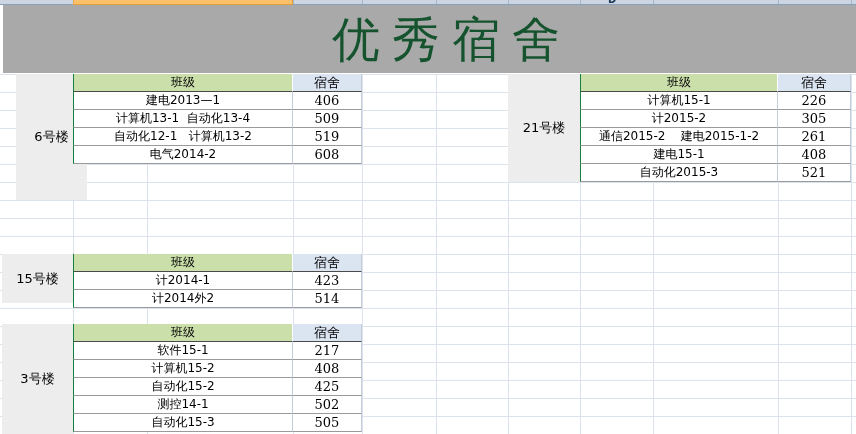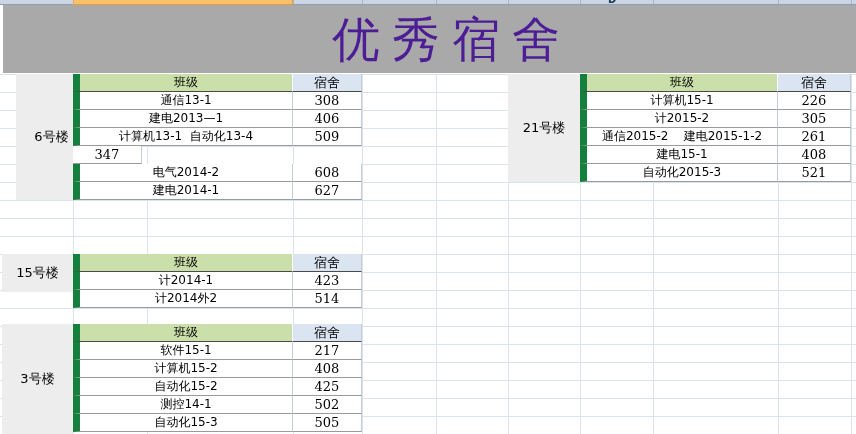--- a/index.html
+++ b/index.html
@@ -16,39 +16,39 @@
   .sel{position:absolute;left:73px;top:0;width:220px;height:5px;background:#fbc06a;
        border-left:1px solid #e39f3e;border-right:1px solid #e39f3e;box-sizing:border-box;
        box-shadow:inset 0 -1px 0 #e39f3e;}
   .sel-div{position:absolute;left:73px;top:0;width:1px;height:5px;background:#eaa94f;}
   .letter-clip{position:absolute;left:607px;top:0;width:12px;height:5px;overflow:hidden;}
   .letter-clip span{position:absolute;top:-6px;left:1px;font:bold 10px "DejaVu Sans",sans-serif;color:#1f3a57;}
   
   .banner{position:absolute;left:3px;top:5px;width:853px;height:68px;background:#a9a9a9;
           display:flex;align-items:center;justify-content:center;}
   .banner span{font-family:"DejaVu Serif",serif;font-size:48px;letter-spacing:12px;
-               color:#4c1d95;margin-left:45px;line-height:1;}
+               color:#14532d;margin-left:45px;line-height:1;}
   
   .label{position:absolute;background:#ededed;display:flex;align-items:center;justify-content:center;
          font-size:13px;}
   .l6 {left:16px;top:74px;width:71px;height:126px;}
   .l21{left:508px;top:74px;width:72px;height:108px;}
-  .l15{left:2px;top:254px;width:71px;height:38px;}
+  .l15{left:2px;top:254px;width:71px;height:49px;}
   .l3 {left:2px;top:324px;width:71px;height:110px;}
   
   .table{position:absolute;}
   .t6 {left:73px;top:74px;}
   .t21{left:580px;top:74px;}
   .t15{left:73px;top:254px;}
   .t3 {left:73px;top:324px;}
   .row{display:flex;height:18px;}
   .cell{box-sizing:border-box;height:18px;line-height:17px;text-align:center;font-size:12px;
         background:#fff;border-bottom:1px solid #9a9a9a;border-right:1px solid #c3cdd9;
         white-space:pre;overflow:hidden;}
-  .cls{width:220px;border-left:7px solid #15803d;text-align:center;}
+  .cls{width:220px;border-left:1px solid #15803d;text-align:center;}
   .drm{width:69px;font-family:"DejaVu Serif",serif;font-size:13px;}
   .t21 .cls{width:198px;}
   .t21 .drm{width:73px;}
   .hdrg{background:#cadfa9;border-bottom:1px solid #4a4a4a;border-right:1px solid #fff;}
   .hdrb{background:#dbe5f2;border-bottom:1px solid #4a4a4a;}
 </style>
 </head>
 <body>
 
 <div class="sheet">
@@ -85,41 +85,34 @@
     <span>优秀宿舍</span>
   </div>
 
   <div class="label l6">6号楼</div>
   <div class="table t6">
     <div class="row">
       <div class="cell cls hdrg">班级</div>
       <div class="cell drm hdrb">宿舍</div>
     </div>
     <div class="row">
-      <div class="cell cls">通信13-1</div>
-      <div class="cell drm">308</div>
-    </div>
-    <div class="row">
       <div class="cell cls">建电2013—1</div>
       <div class="cell drm">406</div>
     </div>
     <div class="row">
       <div class="cell cls">计算机13-1  自动化13-4</div>
       <div class="cell drm">509</div>
     </div>
     <div class="row">
-      <div class="cell drm">347</div>
+      <div class="cell cls">自动化12-1   计算机13-2</div>
+      <div class="cell drm">519</div>
     </div>
     <div class="row">
       <div class="cell cls">电气2014-2</div>
       <div class="cell drm">608</div>
-    </div>
-    <div class="row">
-      <div class="cell cls">建电2014-1</div>
-      <div class="cell drm">627</div>
     </div>
   </div>
 
   <div class="label l21">21号楼</div>
   <div class="table t21">
     <div class="row">
       <div class="cell cls hdrg">班级</div>
       <div class="cell drm hdrb">宿舍</div>
     </div>
     <div class="row">

